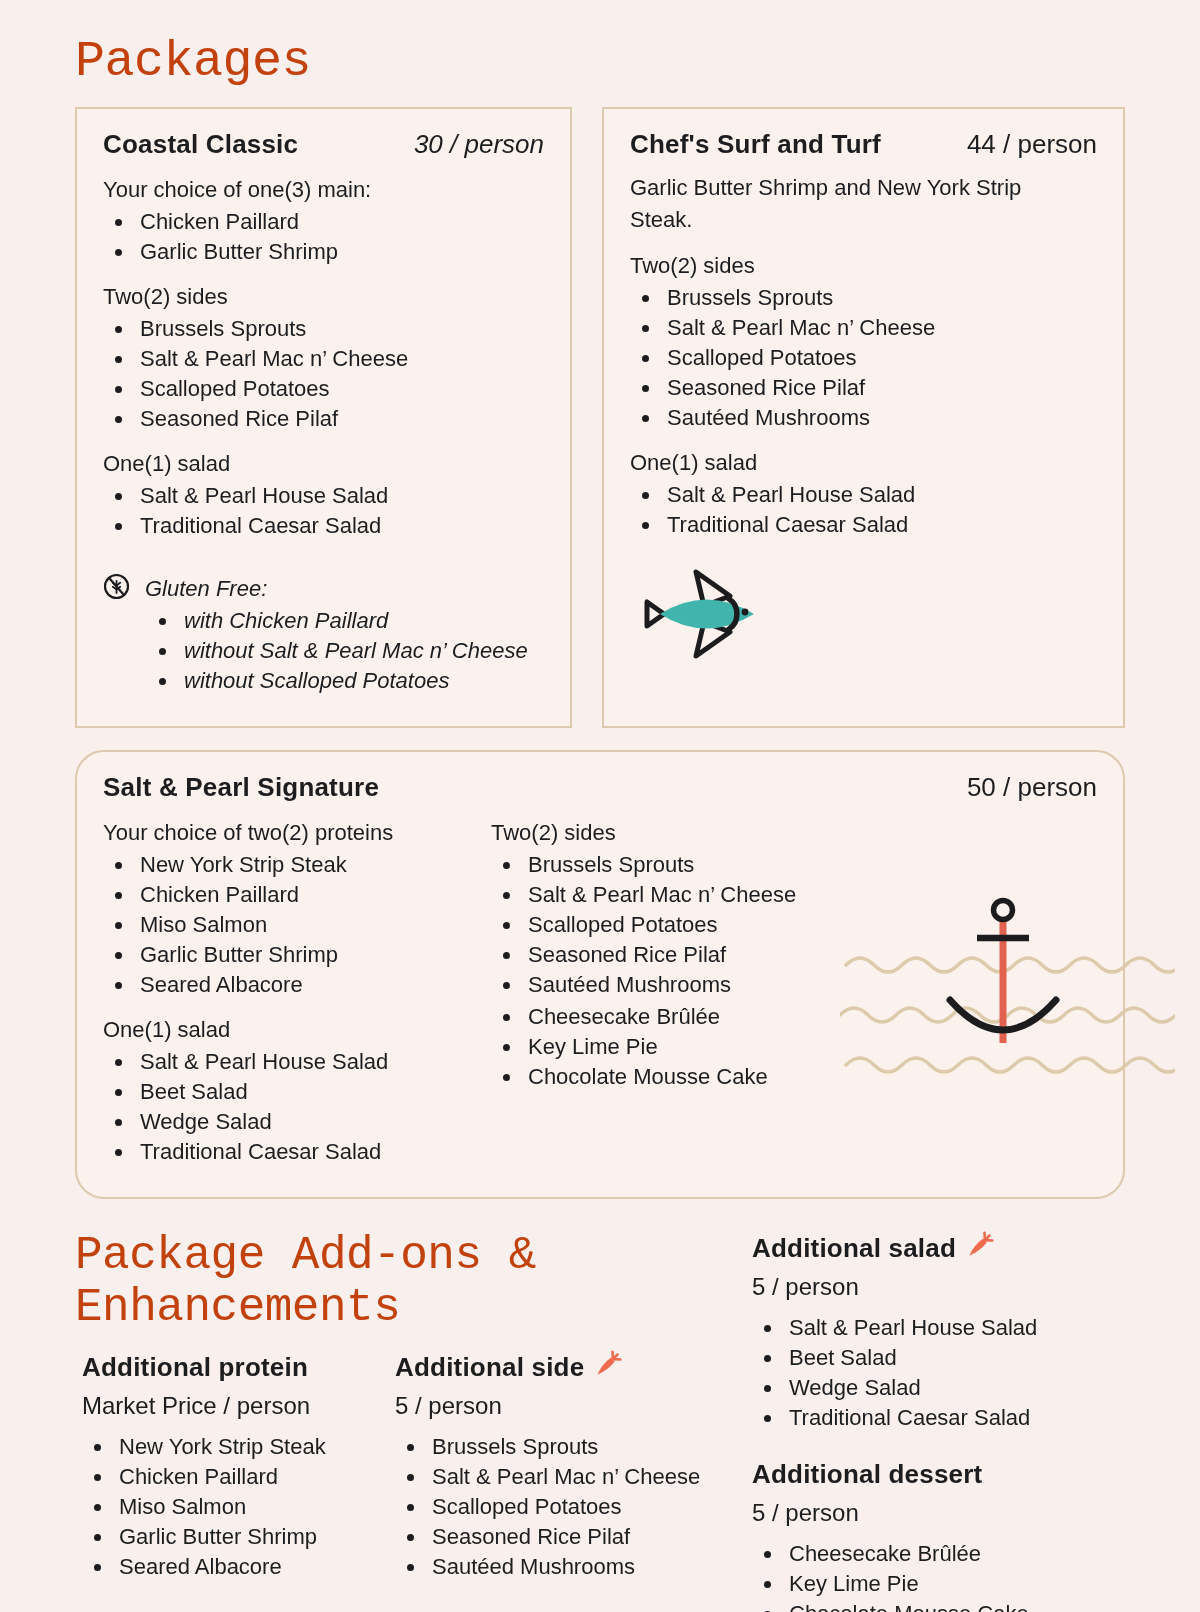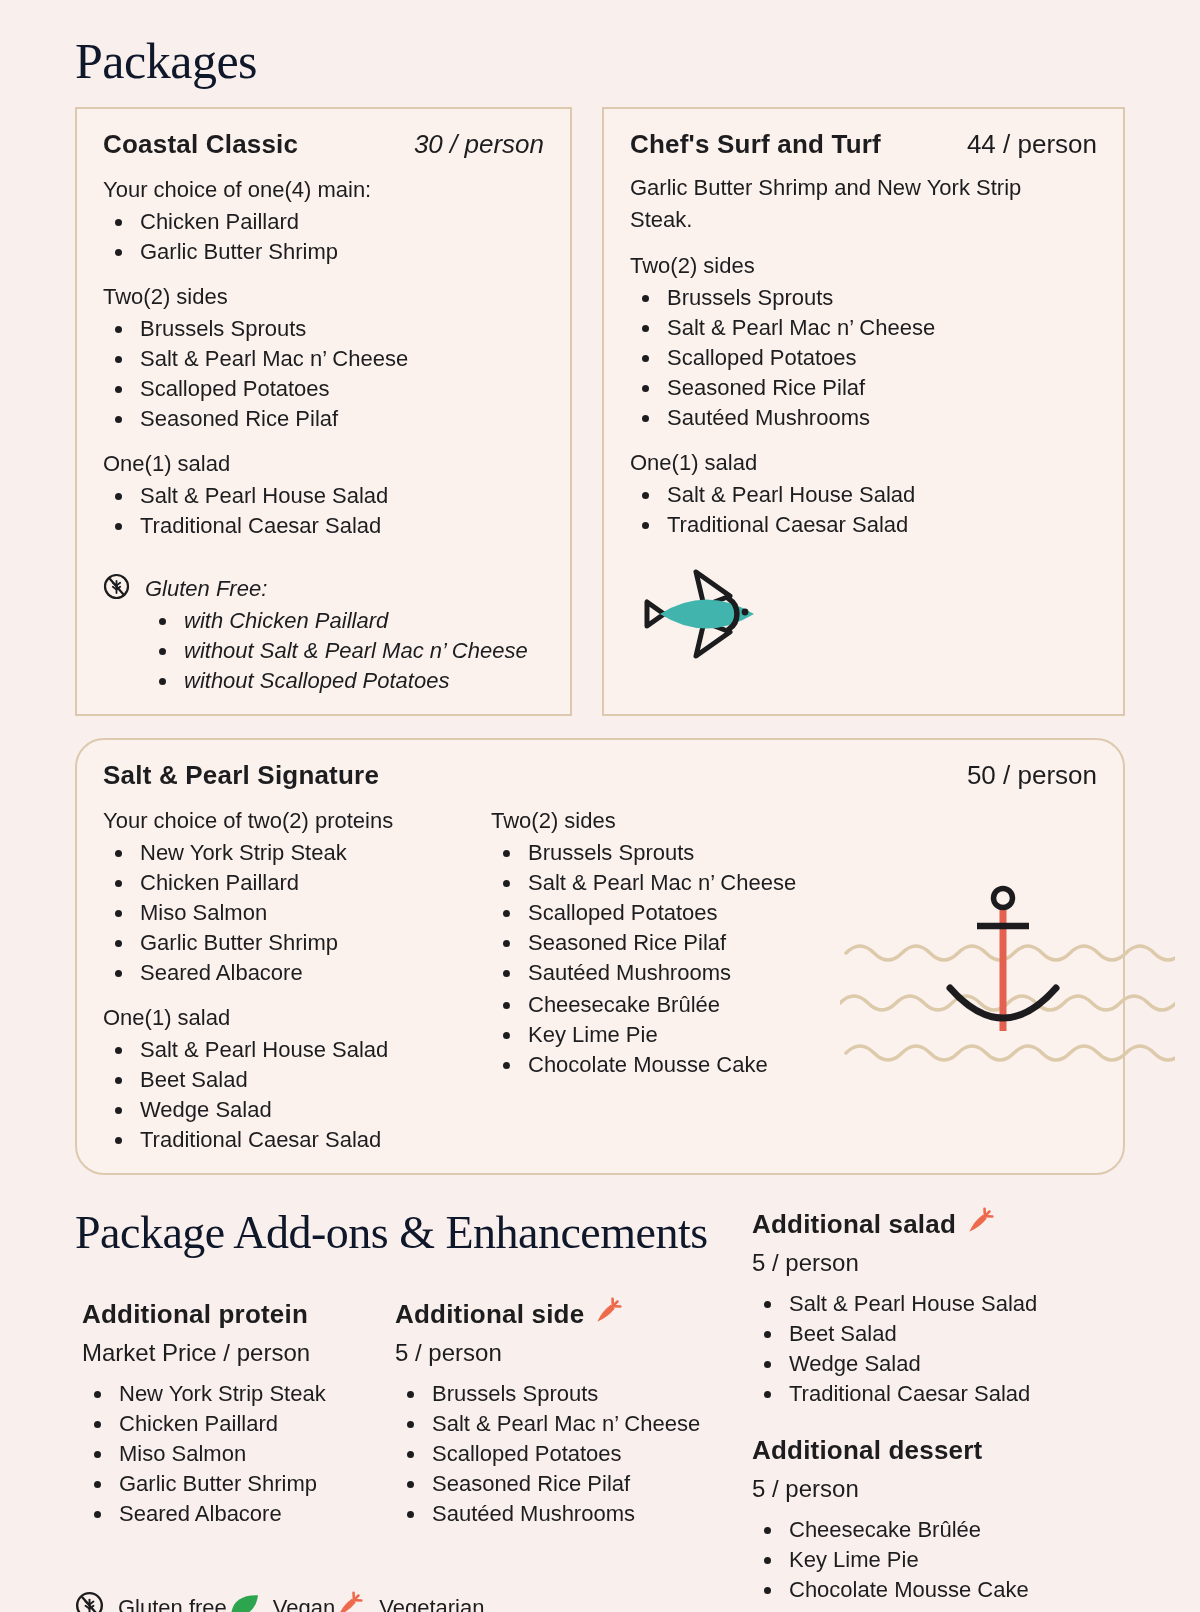--- a/index.html
+++ b/index.html
@@ -8,34 +8,34 @@
     background:#f9efec;
     color:#1d1d1f;
     font-family:"Liberation Sans", sans-serif;
     -webkit-font-smoothing:antialiased;
     position:relative;
     overflow:hidden;
   }
   .page{padding:34px 75px 0 75px;box-sizing:border-box;}
 
   .serif-title{
-    font-family:Liberation Serif, serif;
+    font-family:Liberation Mono, monospace;
     font-weight:400;
-    color:#0f172a;
+    color:#c2410c;
     letter-spacing:-0.5px;
   }
   h1.page-title{font-size:50px;margin:0 0 18px 0;line-height:1.1;}
 
   
   .row1{display:flex;gap:30px;align-items:stretch;}
   .card{
     border:2px solid #dcc9ae;
     background:#fbf2ee;
     box-sizing:border-box;
-    padding:20px 26px 18px 26px;
+    padding:20px 26px 30px 26px;
   }
   .card-a{width:497px;min-height:563px;}
   .card-b{flex:1;min-height:563px;position:relative;}
   .card-c{margin-top:22px;min-height:426px;position:relative;border-radius:29px;}
 
   .card-head{display:flex;justify-content:space-between;align-items:baseline;}
   .card-title{font-size:26px;font-weight:700;letter-spacing:0.2px;}
   .card-price{font-size:26px;font-weight:400;white-space:nowrap;}
   .price-italic{font-style:italic;}
 
@@ -65,21 +65,21 @@
   .sig-cols{display:flex;}
   .sig-col1{width:388px;}
   .sig-col2{width:370px;}
 
   .anchor-wrap{position:absolute;top:128px;right:-52px;width:335px;height:215px;pointer-events:none;}
 
   
   .addons{display:flex;margin-top:32px;}
   .addons-left{width:655px;flex:none;}
   .addons-right{flex:1;padding-left:22px;box-sizing:border-box;}
-  h2.addons-title{font-size:46px;margin:0 0 38px 0;line-height:1.12;}
+  h2.addons-title{font-size:46px;margin:0 0 16px 0;line-height:1.12;}
   .addons-cols{display:flex;}
   .addon-col1{width:313px;flex:none;margin-left:7px;}
   .addon-col2{flex:1;}
   .group-head{display:flex;align-items:center;gap:10px;}
   .group-title{font-size:26px;font-weight:700;letter-spacing:0.2px;line-height:34px;}
   .group-price{font-size:24px;margin-top:6px;line-height:32px;}
   .addon-group ul.items{margin-top:10px;}
   .addon-group + .addon-group{margin-top:24px;}
 
   
@@ -97,21 +97,21 @@
   <h1 class="serif-title page-title">Packages</h1>
 
   <div class="row1">
 
     <div class="card card-a">
       <div class="card-head">
         <span class="card-title">Coastal Classic</span>
         <span class="card-price price-italic">30 / person</span>
       </div>
 
-      <div class="section-label">Your choice of one(4) main:</div>
+      <div class="section-label">Your choice of one(3) main:</div>
       <ul class="items">
           <li>Chicken Paillard</li>
           <li>Garlic Butter Shrimp</li>
         </ul>
 
       <div class="section-label">Two(2) sides</div>
       <ul class="items">
           <li>Brussels Sprouts</li>
           <li>Salt &amp; Pearl Mac n’ Cheese</li>
           <li>Scalloped Potatoes</li>

